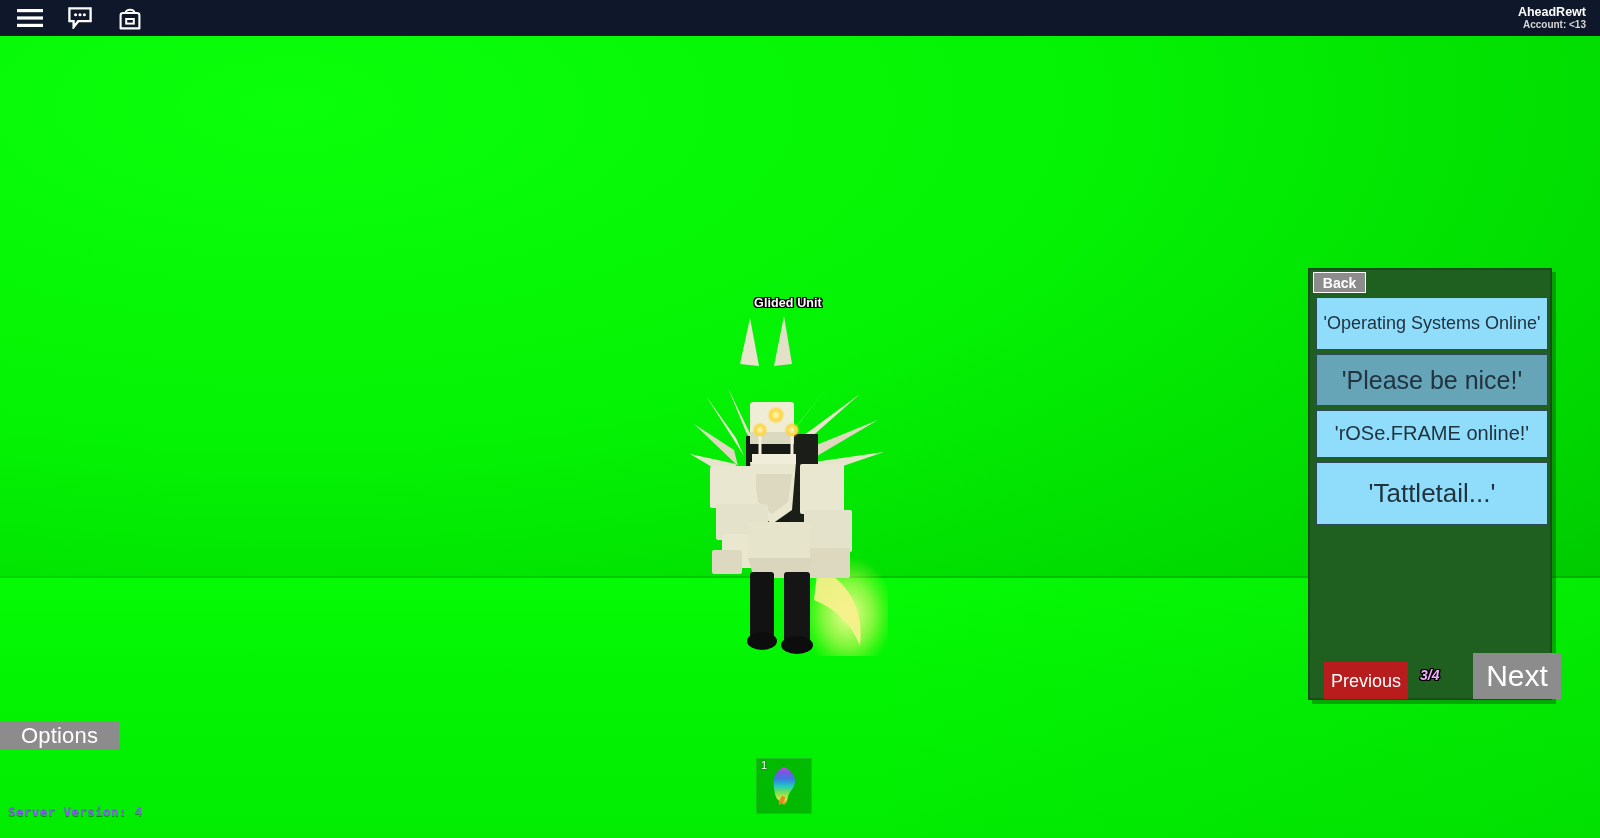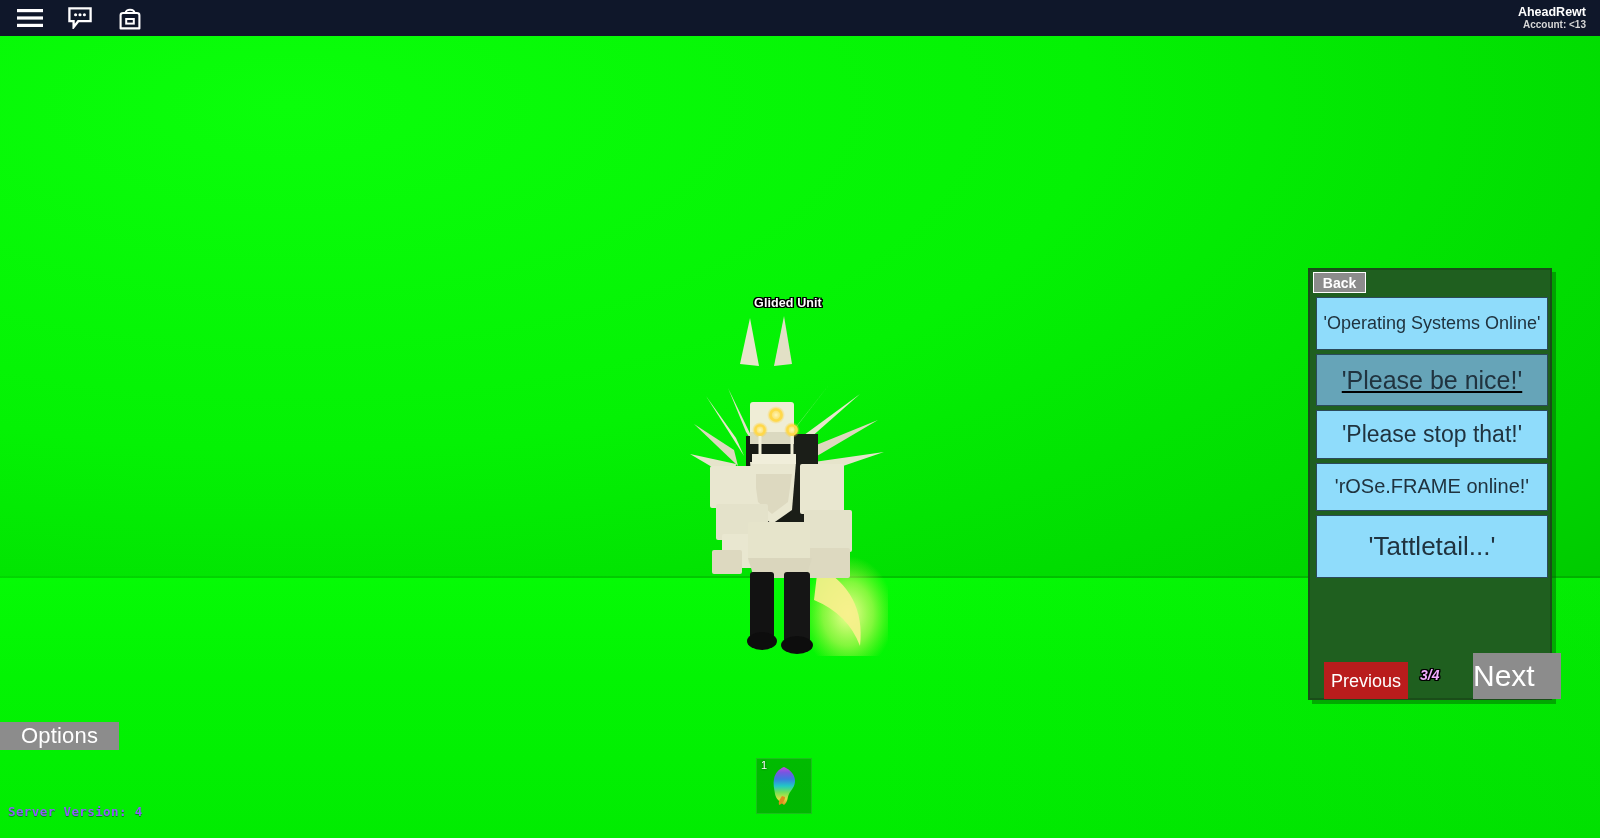--- a/index.html
+++ b/index.html
@@ -140,21 +140,21 @@
     cursor:pointer;
     margin-bottom:4px;
     overflow:hidden;
   }
   .choice .lbl {
     color:#20333f; line-height:1.08; padding:0 3px;
     white-space:normal;
   }
   .choice.h1 { height:53px; }
   .choice.h1 .lbl { font-size:18px; }
-  .choice.h2 { height:52px;text-decoration:underline; }
+  .choice.h2 { height:52px; }
   .choice.h2 .lbl { font-size:25px; white-space:nowrap; }
   .choice.h3 { height:49px; }
   .choice.h3 .lbl { font-size:23px; white-space:nowrap; }
   .choice.h4 { height:48px; }
   .choice.h4 .lbl { font-size:20px; white-space:nowrap; }
   .choice.h5 { height:63px; }
   .choice.h5 .lbl { font-size:26px; white-space:nowrap; }
   .choice.h6 { height:49px; }
   .choice.h6 .lbl { font-size:23px; white-space:nowrap; }
   .choice.selected { background:#66a4b8; }
@@ -174,21 +174,21 @@
     position:absolute; left:104px; top:15px; width:46px; text-align:left;
     font-size:14px; font-weight:bold; color:#f0abfc; line-height:1;
     text-shadow:
       -1.2px 0 #000, 1.2px 0 #000, 0 -1.2px #000, 0 1.2px #000,
       -1.2px -1.2px #000, 1.2px -1.2px #000, -1.2px 1.2px #000, 1.2px 1.2px #000;
     font-style: italic;
   }
   #next-button {
     position:absolute; left:157px; top:0px; width:88px; height:46px;
     background:#8c8c8c;
-    display:flex; align-items:center; 
+    display:flex; align-items:center; justify-content:center;
     cursor:pointer;
   }
   #next-button .lbl { font-size:30px; color:#ffffff; line-height:1; }
 </style>
 </head>
 <body>
 
 <div id="screen">
 
   <div class="world">
@@ -351,23 +351,20 @@
     <div class="choices">
 
       <div class="choice h1">
         <span class="lbl">'Operating Systems Online'</span>
       </div>
 
       <div class="choice h2 selected">
         <span class="lbl">'Please be nice!'</span>
       </div>
 
-      <div class="choice h3">
-        <span class="lbl">'Please stop that!'</span>
-      </div>
 
       <div class="choice h4">
         <span class="lbl">'rOSe.FRAME online!'</span>
       </div>
 
       <div class="choice h5">
         <span class="lbl">'Tattletail...'</span>
       </div>
 
 

